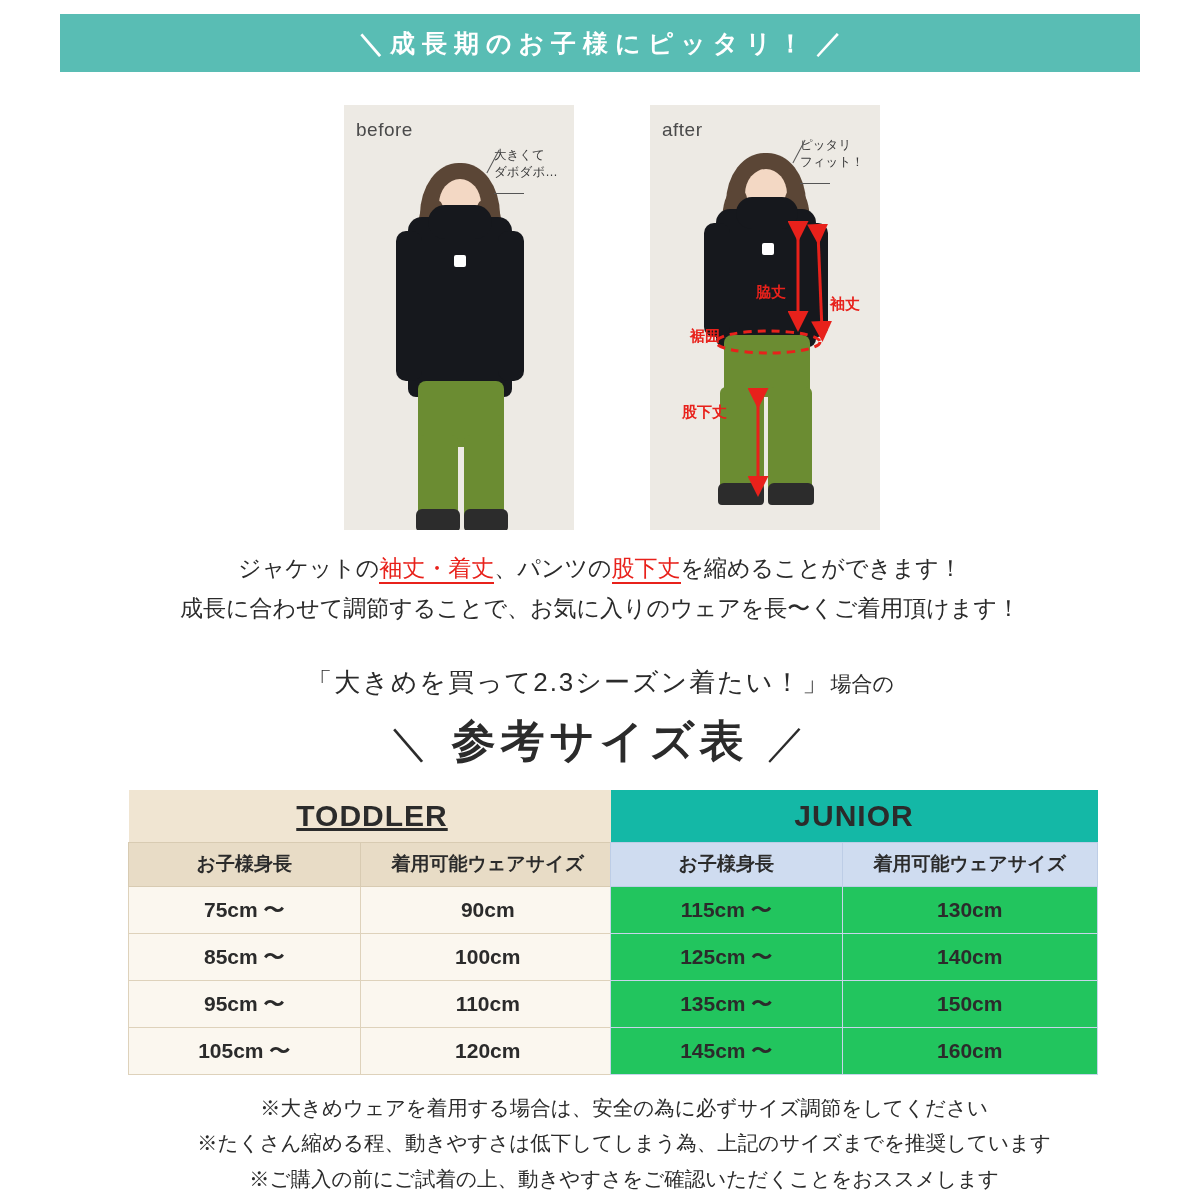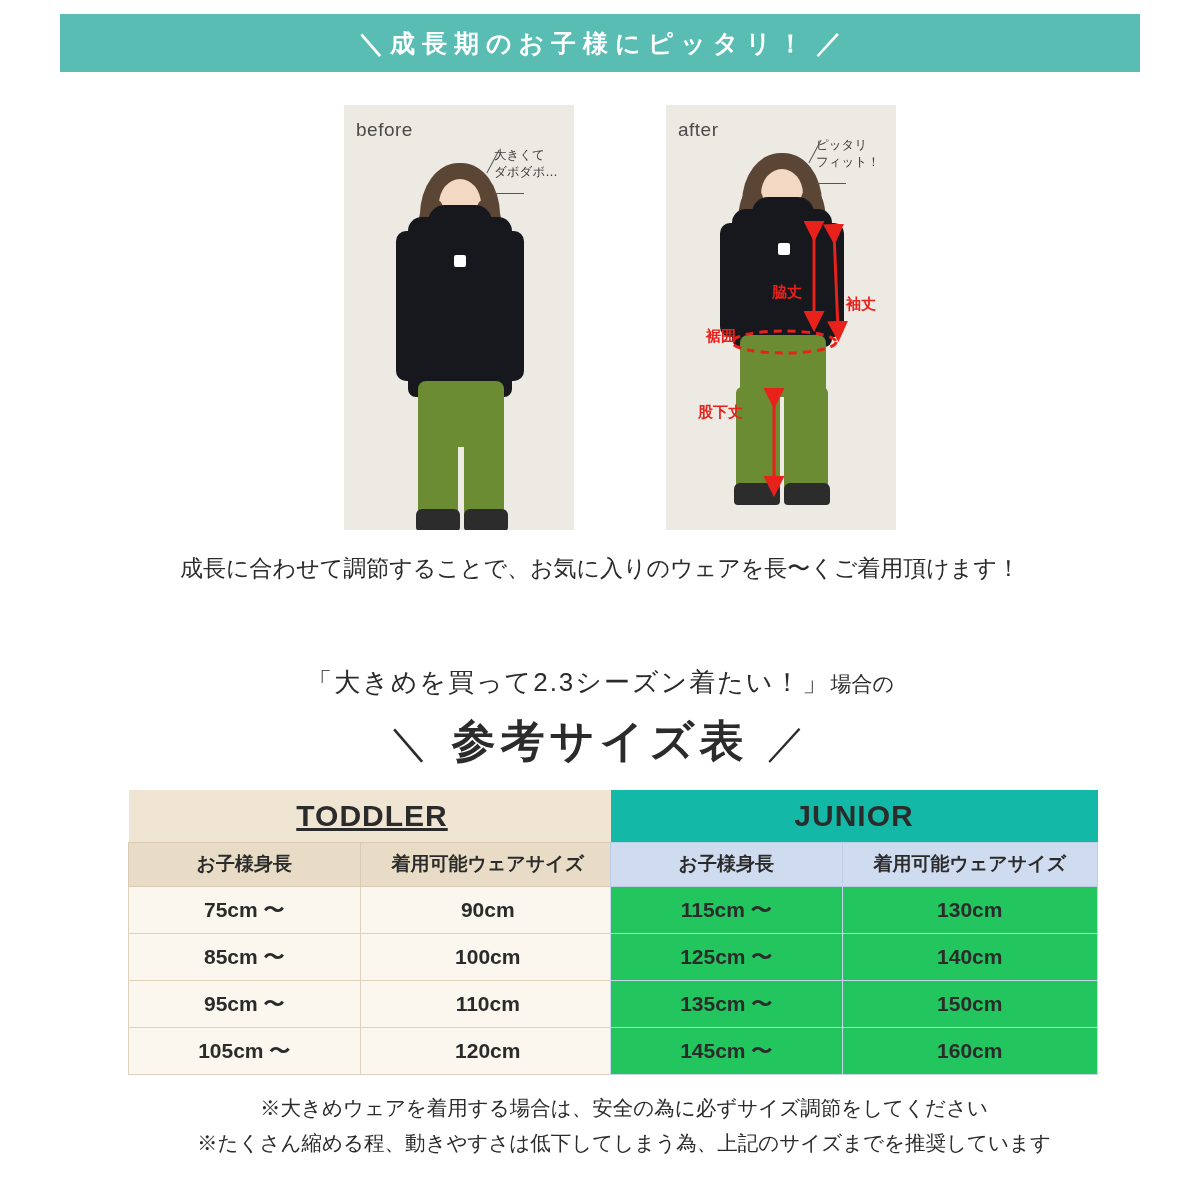--- a/index.html
+++ b/index.html
@@ -32,21 +32,21 @@
     display: inline-block; padding: 0 6px;
   }
 
   
   .photos { position: absolute; left: 0; top: 105px; width: 1200px; height: 440px; }
   .photo {
     position: absolute; top: 0; width: 230px; height: 425px;
     background: #edeae4; overflow: hidden;
   }
   .photo.before { left: 344px; }
-  .photo.after  { left: 650px; margin-left: 16px; }
+  .photo.after  { left: 650px; }
   .photo-label {
     position: absolute; left: 12px; top: 14px;
     font-size: 19px; color: #4a4a4a; letter-spacing: .5px;
   }
 
   
   .person { position: absolute; left: 0; top: 0; width: 100%; height: 100%; }
   .hair {
     position: absolute; border-radius: 48% 48% 42% 42%;
     background: #5b4636;
@@ -213,20 +213,23 @@
       </svg>
 
       <div class="measure" style="left:106px; top:178px;">脇丈</div>
       <div class="measure" style="left:180px; top:190px;">袖丈</div>
       <div class="measure" style="left:40px; top:222px;">裾囲</div>
       <div class="measure" style="left:32px; top:298px;">股下丈</div>
     </div>
   </div>
 
   <div class="desc">
+    <div>
+      <span>ジャケットの</span><span class="u-red">袖丈・着丈</span><span>、パンツの</span><span class="u-red">股下丈</span><span>を縮めることができます！</span>
+    </div>
     <div>成長に合わせて調節することで、お気に入りのウェアを長〜くご着用頂けます！</div>
   </div>
 
   <div class="sub-head">
     <span>「大きめを買って2.3シーズン着たい！」</span><span class="small">場合の</span>
   </div>
   <div class="big-head">
     <span class="slash">＼</span><span>参考サイズ表</span><span class="slash">／</span>
   </div>
 
@@ -285,15 +288,16 @@
         <td class="body-cell">145cm 〜</td>
         <td class="body-cell">160cm</td>
       </tr>
     </tbody>
       </table>
   </div>
 
   <div class="notes">
     <div>※大きめウェアを着用する場合は、安全の為に必ずサイズ調節をしてください</div>
     <div>※たくさん縮める程、動きやすさは低下してしまう為、上記のサイズまでを推奨しています</div>
+    <div>※ご購入の前にご試着の上、動きやすさをご確認いただくことをおススメします</div>
   </div>
 
 </div>
 
 </body></html>

